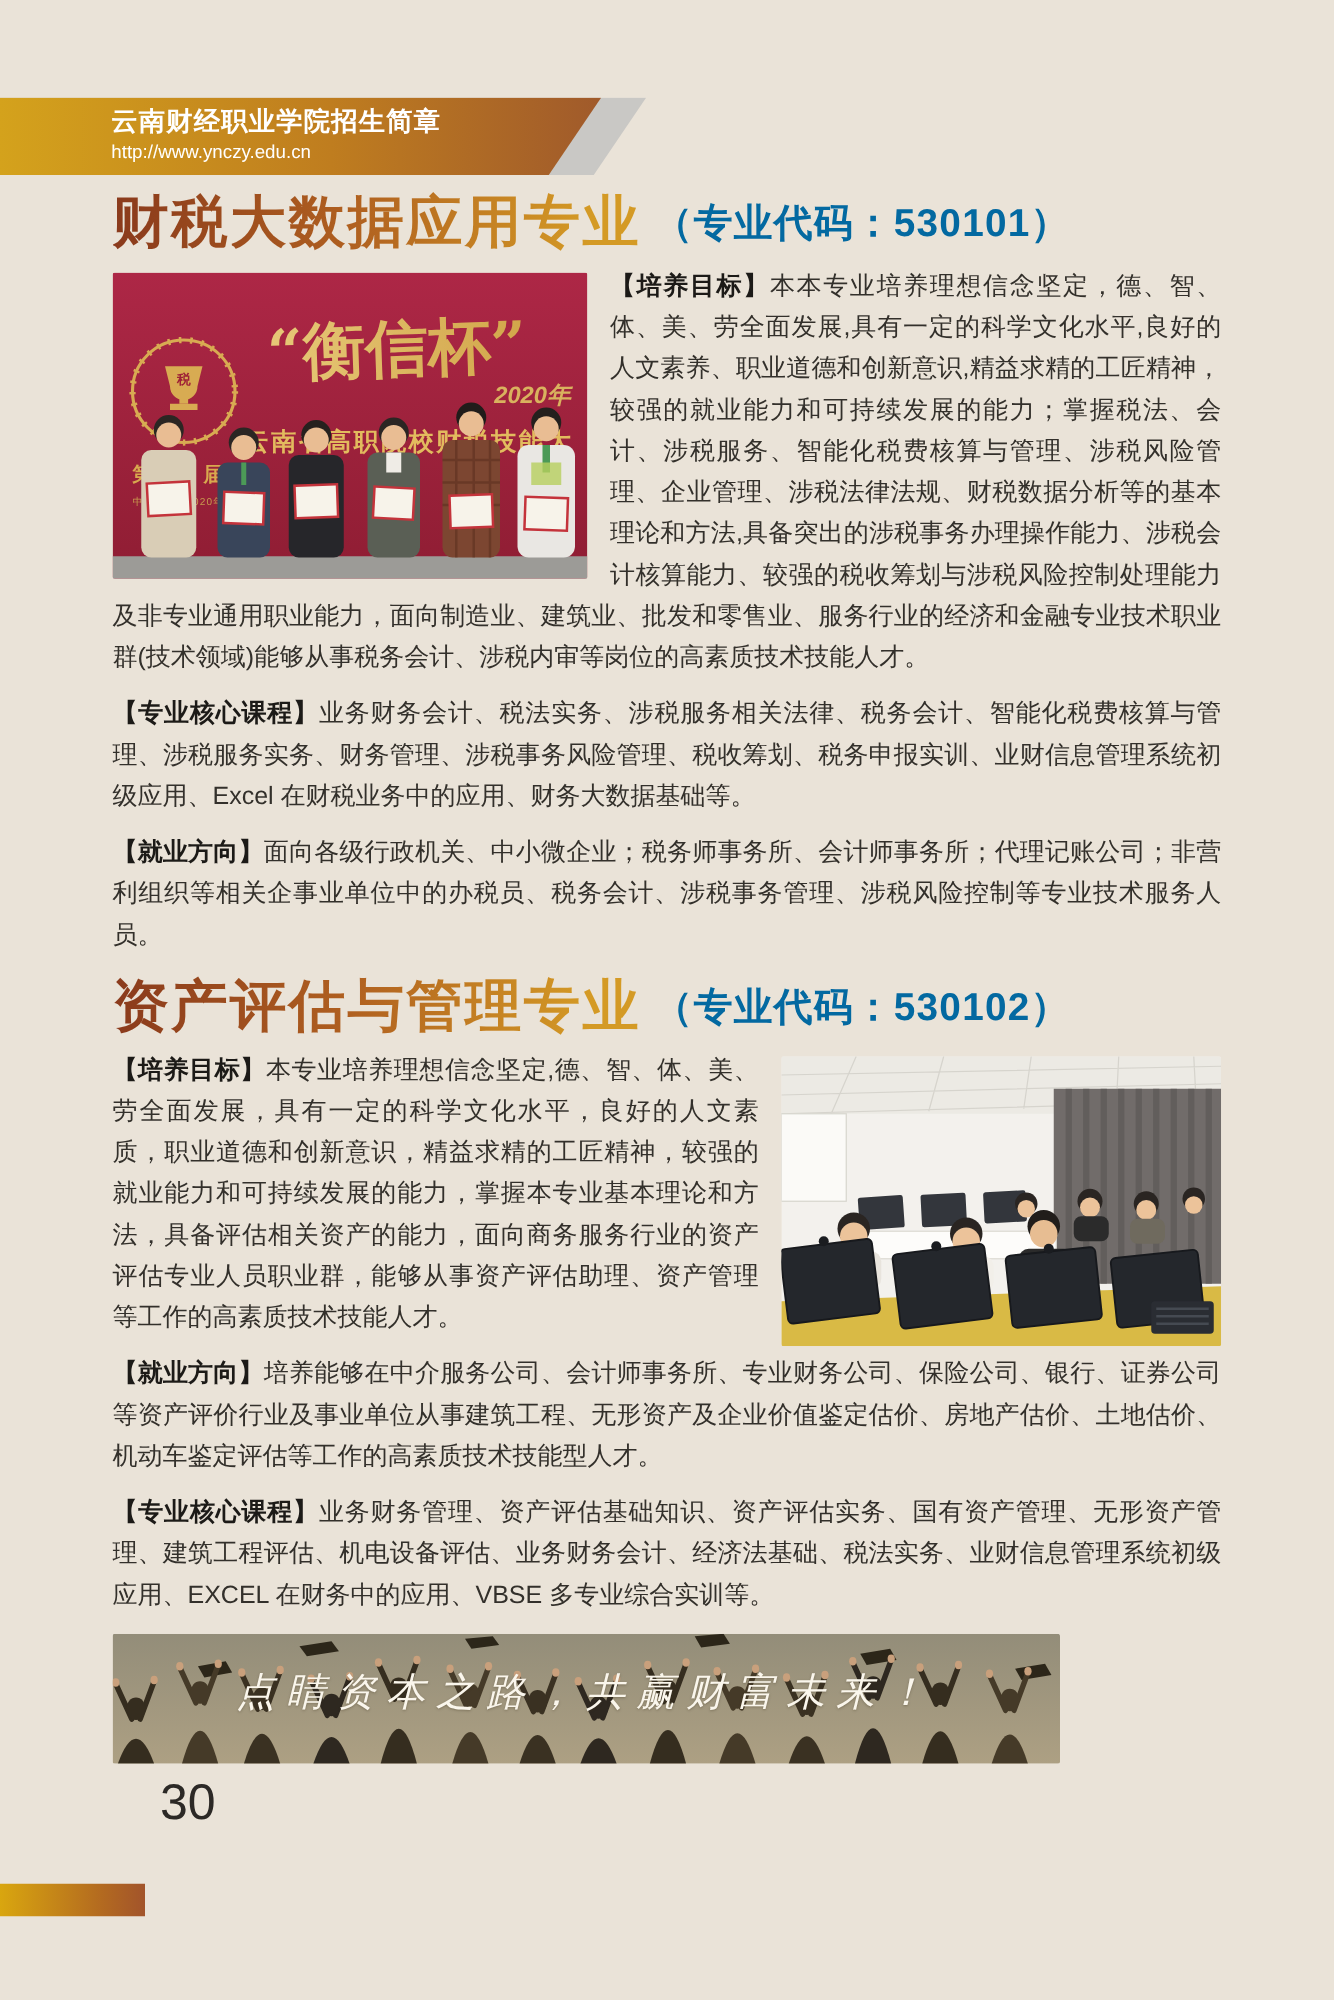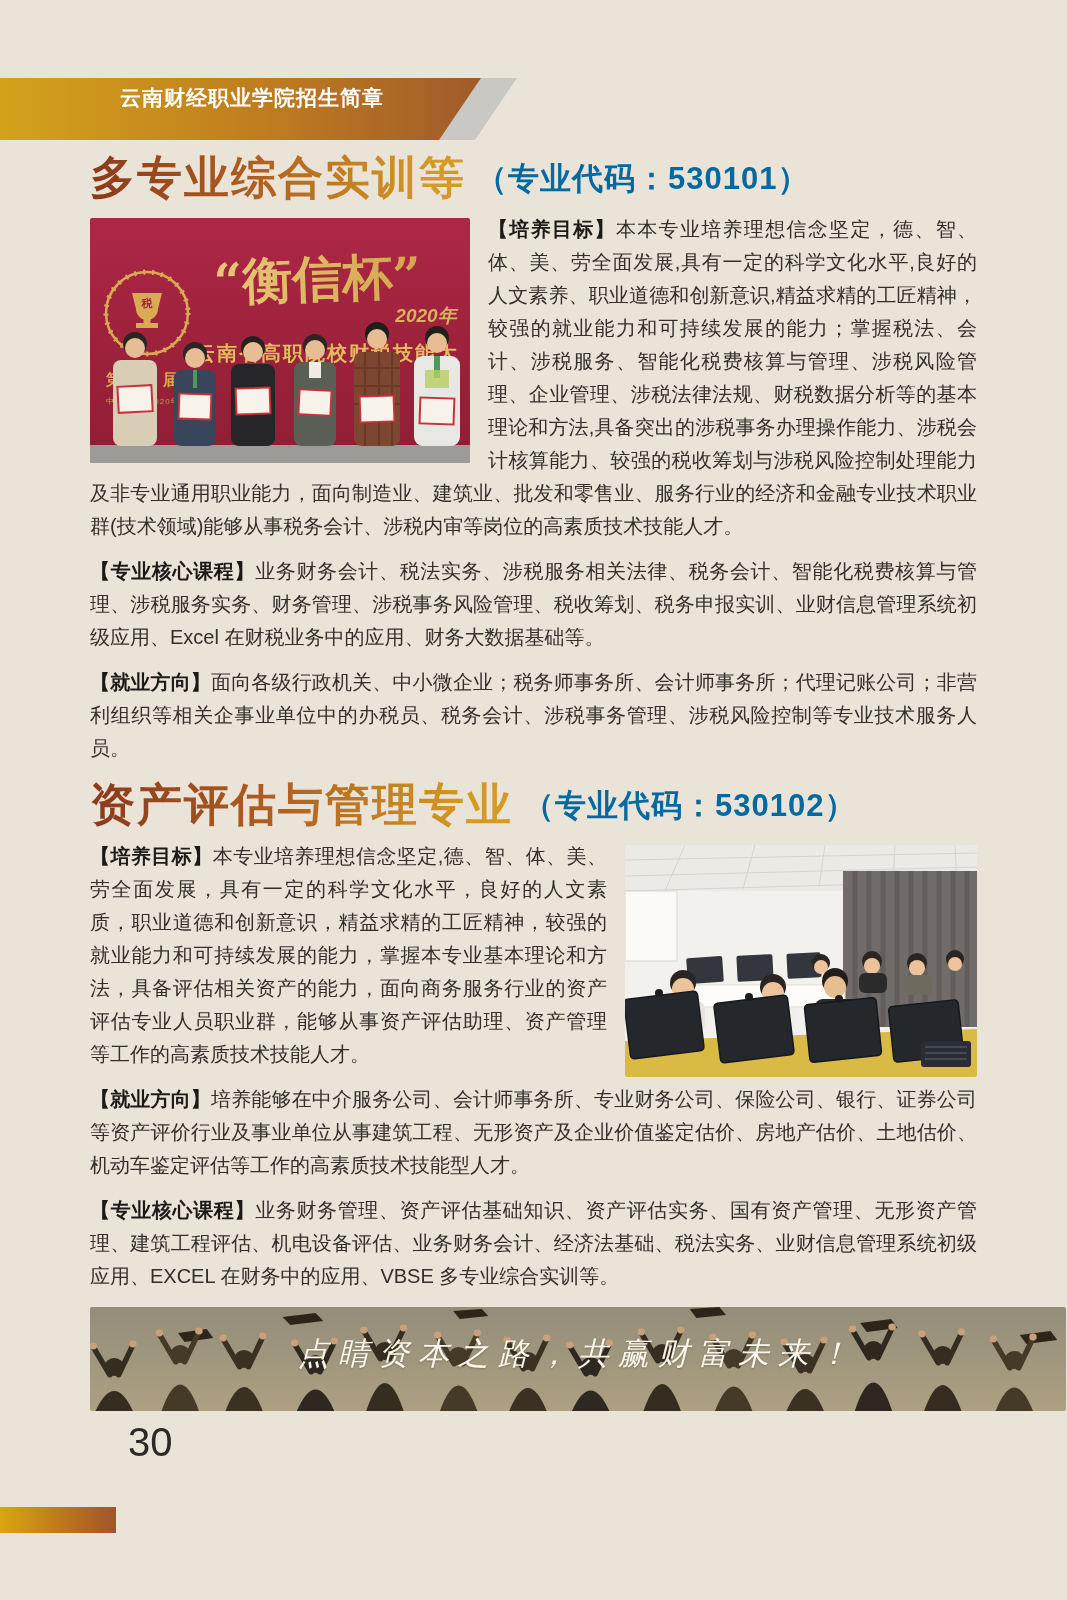--- a/index.html
+++ b/index.html
@@ -17,21 +17,21 @@
   .header-banner{position:absolute;top:78px;left:0;width:540px;height:62px;}
   .banner-gray{
     position:absolute;top:0;left:0;width:517px;height:62px;
     background:#c9c8c5;
     clip-path:polygon(0 0,100% 0,calc(100% - 42px) 100%,0 100%);
   }
   .banner-main{
     position:absolute;top:0;left:0;width:481px;height:62px;
     background:linear-gradient(90deg,#d4a21c 0%,#bf7d1f 55%,#a05a2b 100%);
     clip-path:polygon(0 0,100% 0,calc(100% - 42px) 100%,0 100%);
-    color:#fff;box-sizing:border-box;padding:7px 0 0 120px;
+    color:#fff;box-sizing:border-box;padding:7px 0 0 89px;
   }
   .banner-title{font-size:21px;font-weight:bold;letter-spacing:1px;line-height:26px;}
   .banner-url{font-size:15px;line-height:20px;margin-top:1px;}
 
   
   .content{position:absolute;left:90px;top:140px;width:887px;}
 
   h1.major-title{margin:10px 0 6px 0;font-size:45px;line-height:56px;letter-spacing:2px;font-weight:bold;}
   h1.second{margin-top:12px;}
   .grad-text{
@@ -42,21 +42,21 @@
 
   .para{font-size:20px;line-height:33px;text-align:justify;margin:0 0 12px 0;color:#33302b;}
   .para b{color:#1c1a17;}
   .clear{clear:both;}
 
   .photo1{float:left;width:380px;height:245px;margin:5px 18px 4px 0;border-radius:2px;overflow:hidden;}
   .photo2{float:right;width:352px;height:232px;margin:5px 0 4px 18px;border-radius:2px;overflow:hidden;}
   .photo1 svg,.photo2 svg{display:block;width:100%;height:100%;}
 
   
-  .bottom-banner{position:relative;width:976px;height:104px;margin-top:14px;overflow:hidden;border-radius:2px;}
+  .bottom-banner{position:relative;width:758px;height:104px;margin-top:14px;overflow:hidden;border-radius:2px;}
   .bottom-banner svg{display:block;width:100%;height:100%;}
   .banner-slogan{
     position:absolute;top:26px;left:0;width:100%;text-align:center;
     color:#faf6ec;font-family:"DejaVu Serif","Liberation Serif",serif;
     font-size:31px;letter-spacing:9px;font-style:italic;text-shadow:0 1px 2px rgba(60,50,30,.35);
     white-space:nowrap;
   }
 
   
   .footer-bar{
@@ -67,27 +67,28 @@
 </style>
 </head>
 <body>
 
 <div class="page">
 
   <div class="header-banner">
     <div class="banner-gray"></div>
     <div class="banner-main">
       <div class="banner-title">云南财经职业学院招生简章</div>
+      <div class="banner-url">http://www.ynczy.edu.cn</div>
     </div>
   </div>
 
   <div class="content">
 
     <h1 class="major-title">
-      <span class="grad-text">多专业综合实训等</span><span class="title-code">（专业代码：530101）</span>
+      <span class="grad-text">财税大数据应用专业</span><span class="title-code">（专业代码：530101）</span>
     </h1>
 
     <div class="para">
       <div class="photo1">
         <svg viewBox="0 0 380 245">
           <defs>
             <linearGradient id="redg" x1="0" y1="0" x2="0" y2="1">
               <stop offset="0" stop-color="#ad2746"></stop>
                 <stop offset="1" stop-color="#8f1d33"></stop>
             </linearGradient>

